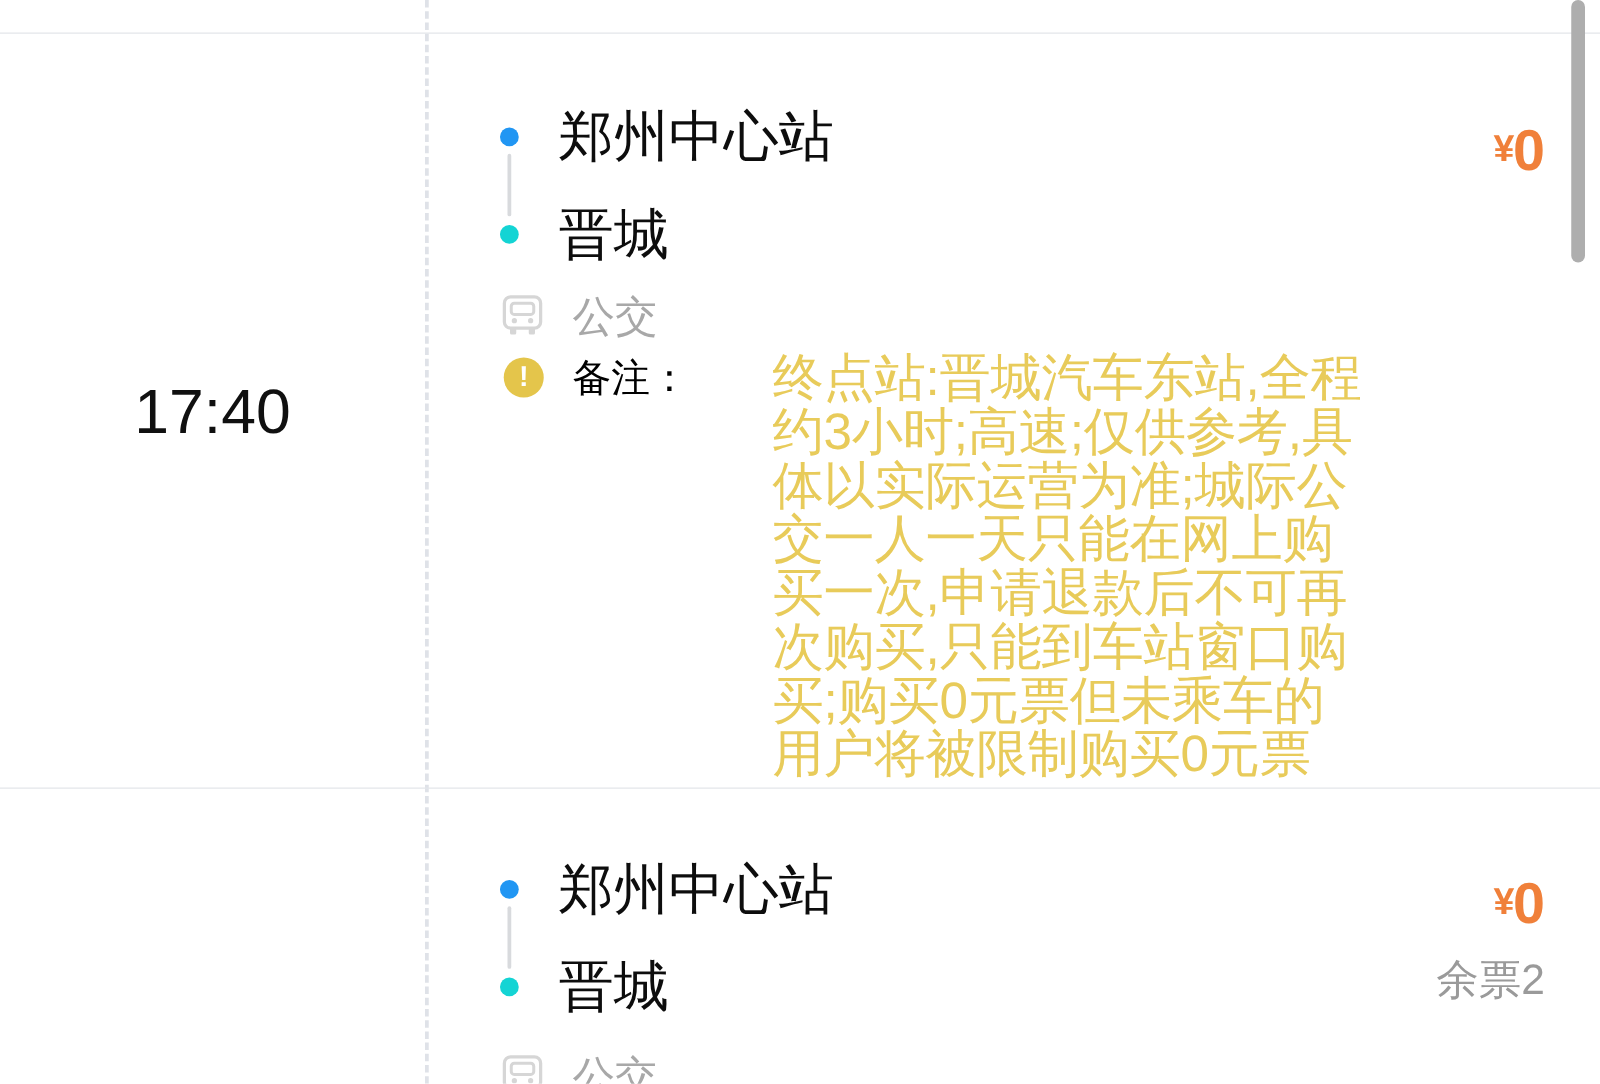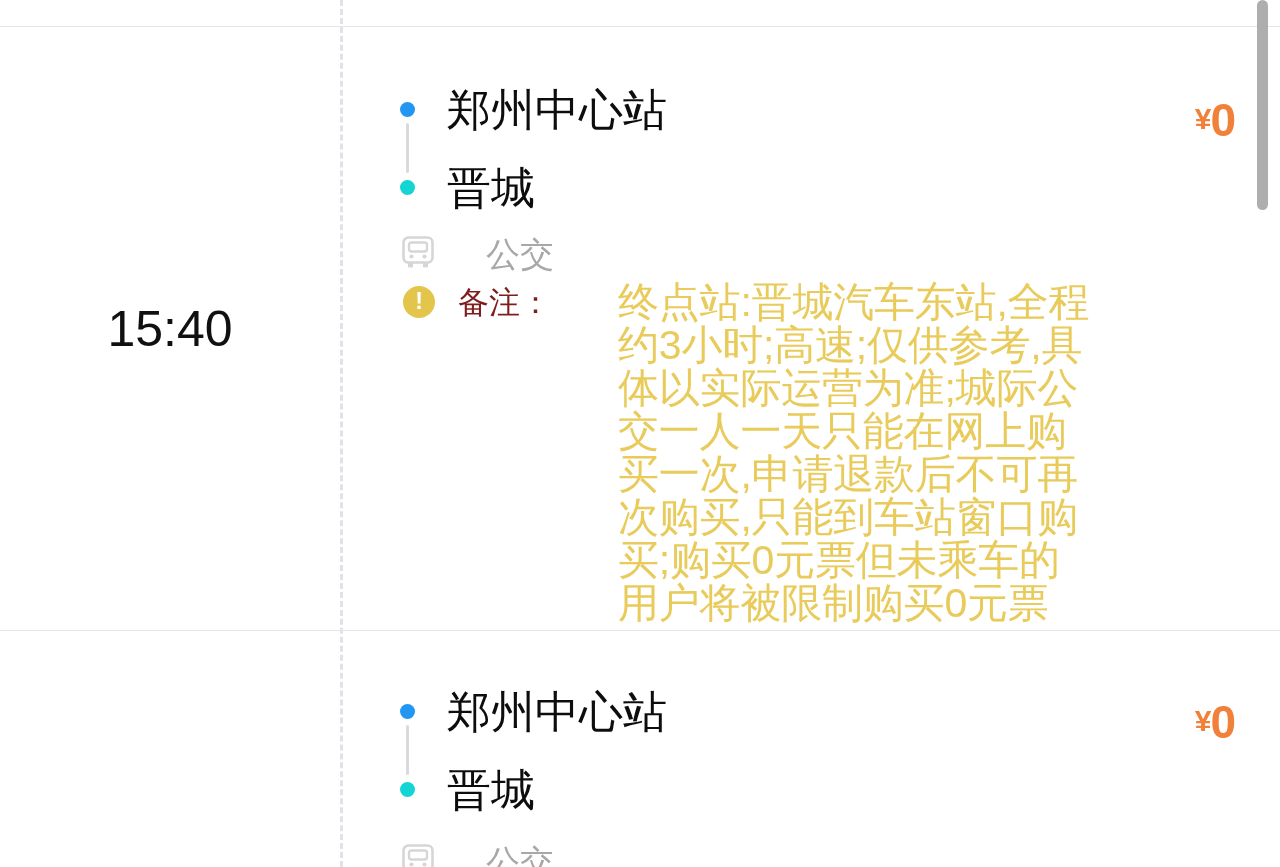--- a/index.html
+++ b/index.html
@@ -193,21 +193,20 @@
     height: 36px;
   }
   .type-label {
     position: absolute;
     left: 58px;
     top: 0;
     font-size: 34px;
     line-height: 46px;
     color: #a8a8a8;
     white-space: nowrap;
-    margin-left: 28px;
   }
 
   
   .remark-row {
     position: relative;
     margin-left: 60px;
     margin-top: 4px;
   }
   .warn-icon {
     position: absolute;
@@ -229,21 +228,21 @@
     font-weight: 700;
     line-height: 31px;
     text-align: center;
   }
   .remark-label {
     position: absolute;
     left: 58px;
     top: 0;
     font-size: 31px;
     line-height: 43px;
-    color: #7f1d1d;
+    color: #000000;
     white-space: nowrap;
   }
   .remark-text {
     margin-left: 218px;
     width: 472px;
     font-size: 41px;
     line-height: 43px;
     color: #e8cb5a;
     word-break: break-all;
     letter-spacing: -0.2px;
@@ -275,21 +274,21 @@
 
   <div class="top-strip"></div>
 
   <div class="hdivider d1"></div>
 
   <div class="vdash"></div>
 
   <div class="trip-row row1">
 
     <div class="time-block">
-      <div class="time-text">15:40</div>
+      <div class="time-text">17:40</div>
     </div>
 
     <div class="detail">
 
       <div class="price-block">
         <div class="price">
           <span class="yen">¥</span><span class="amount">0</span>
         </div>
       </div>
 
@@ -337,20 +336,21 @@
     <div class="time-block">
       <div class="time-text"></div>
     </div>
 
     <div class="detail">
 
       <div class="price-block">
         <div class="price">
           <span class="yen">¥</span><span class="amount">0</span>
         </div>
+        <div class="seats">余票2</div>
       </div>
 
       <div class="stations">
         <div class="station-line">
           <span class="dot origin"></span>
           <span class="connector"></span>
           <span class="station-name">郑州中心站</span>
         </div>
         <div class="station-line">
           <span class="dot dest"></span>

